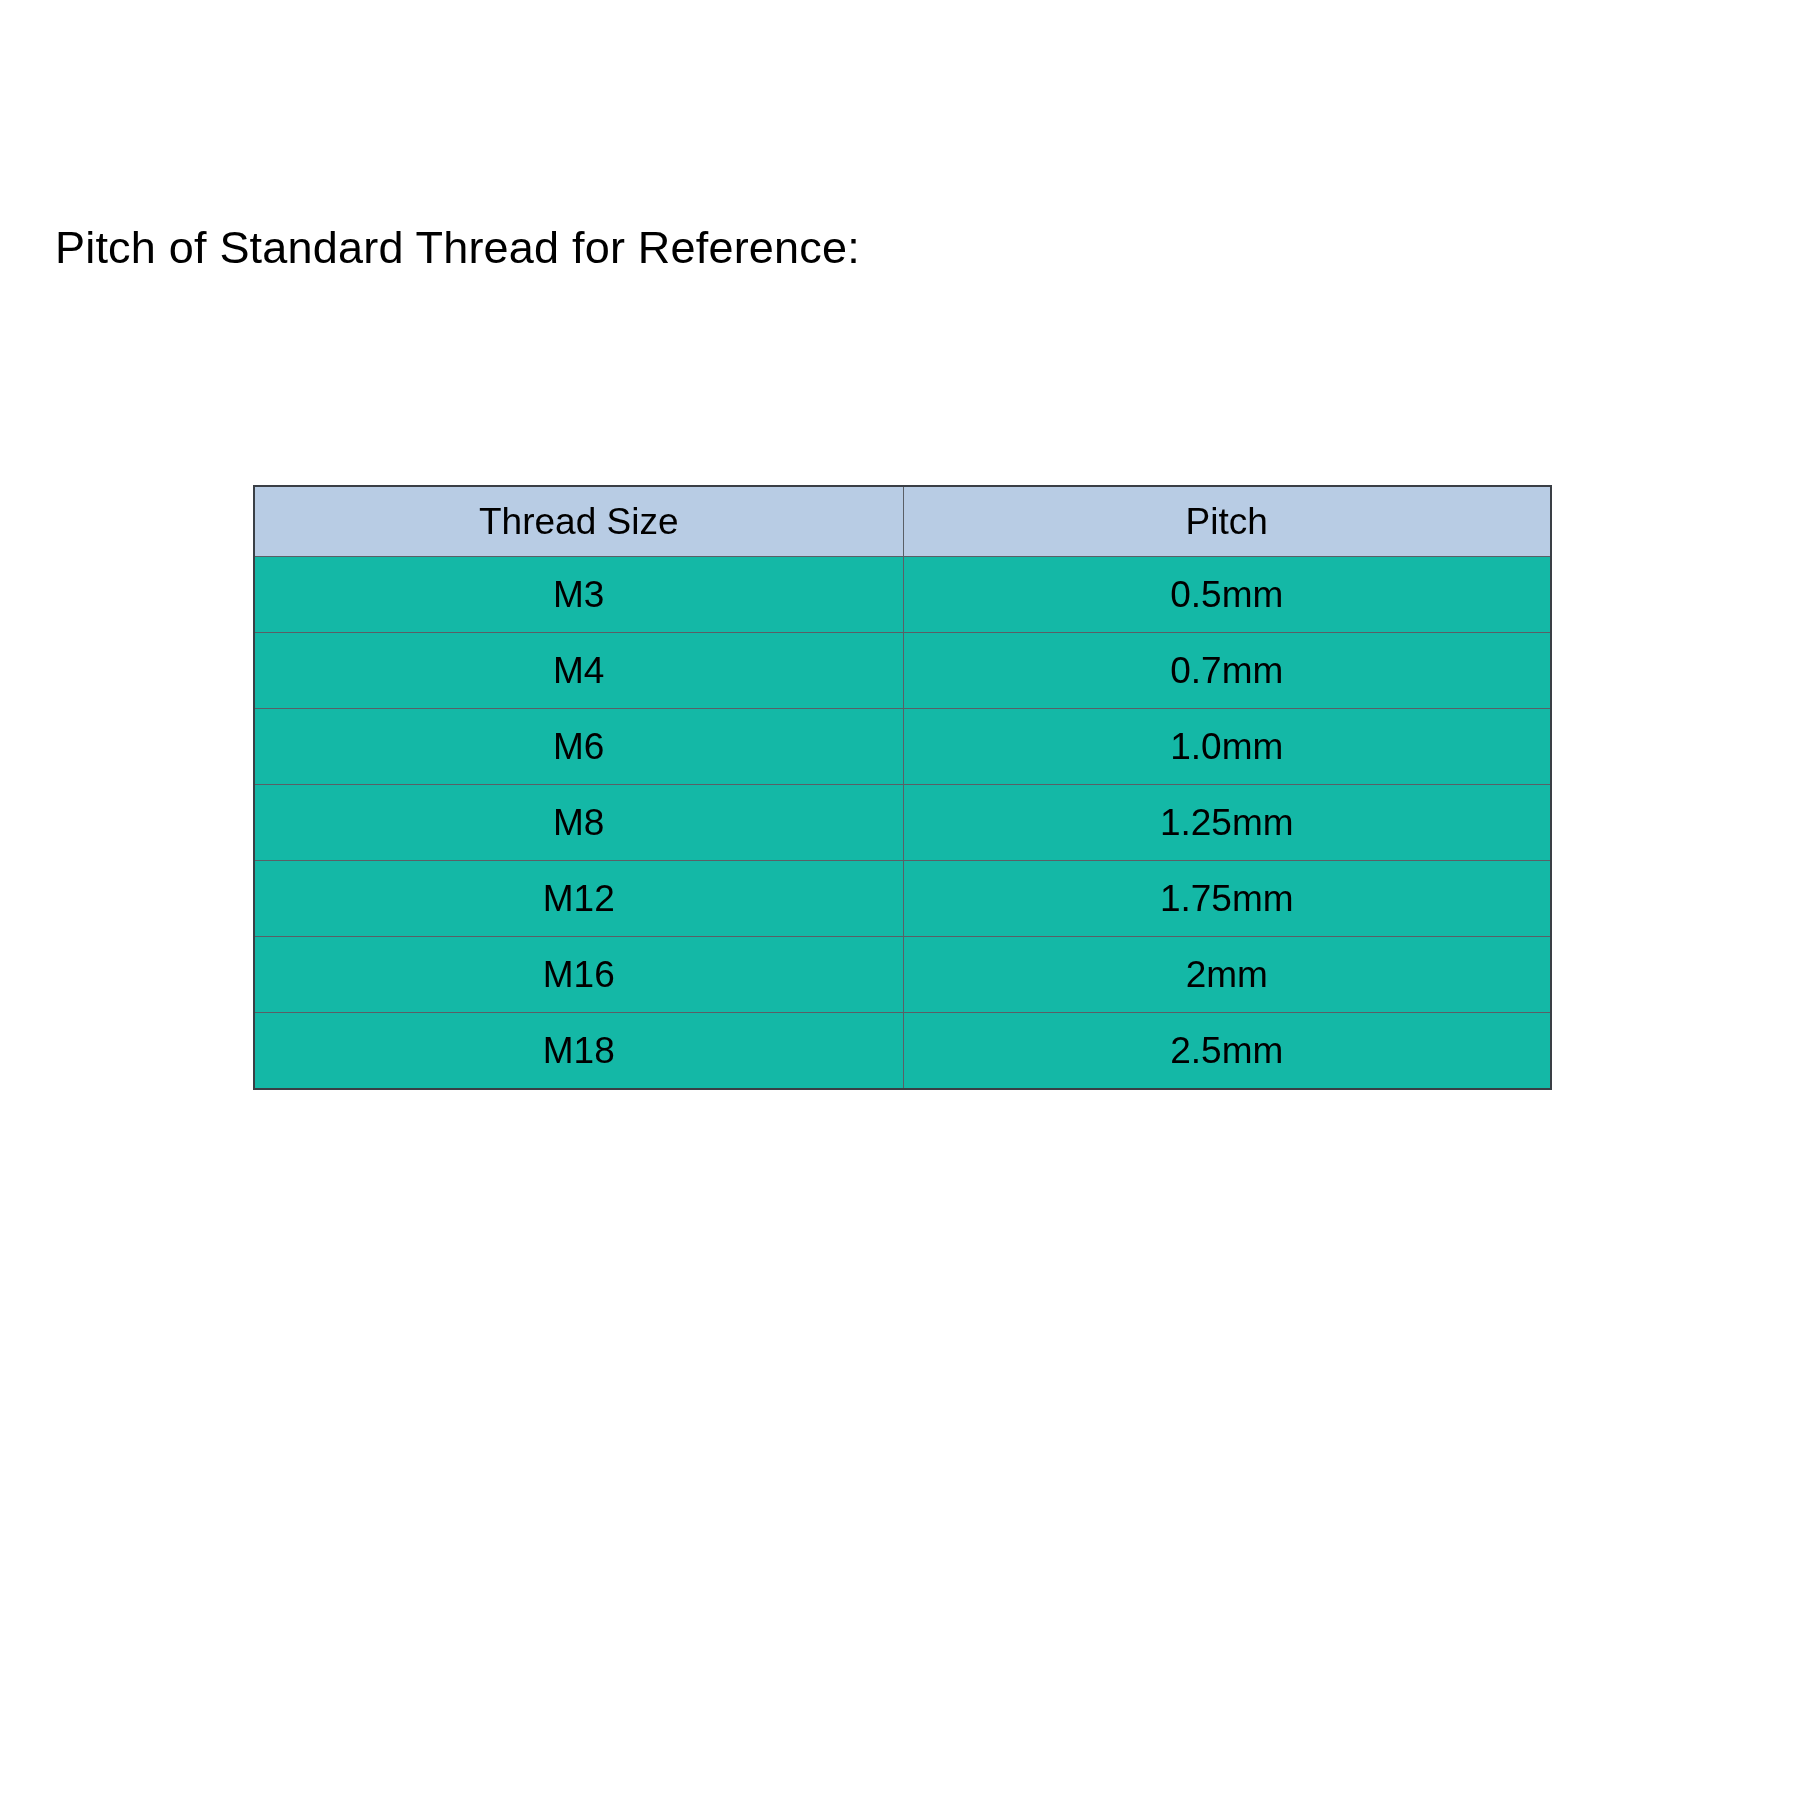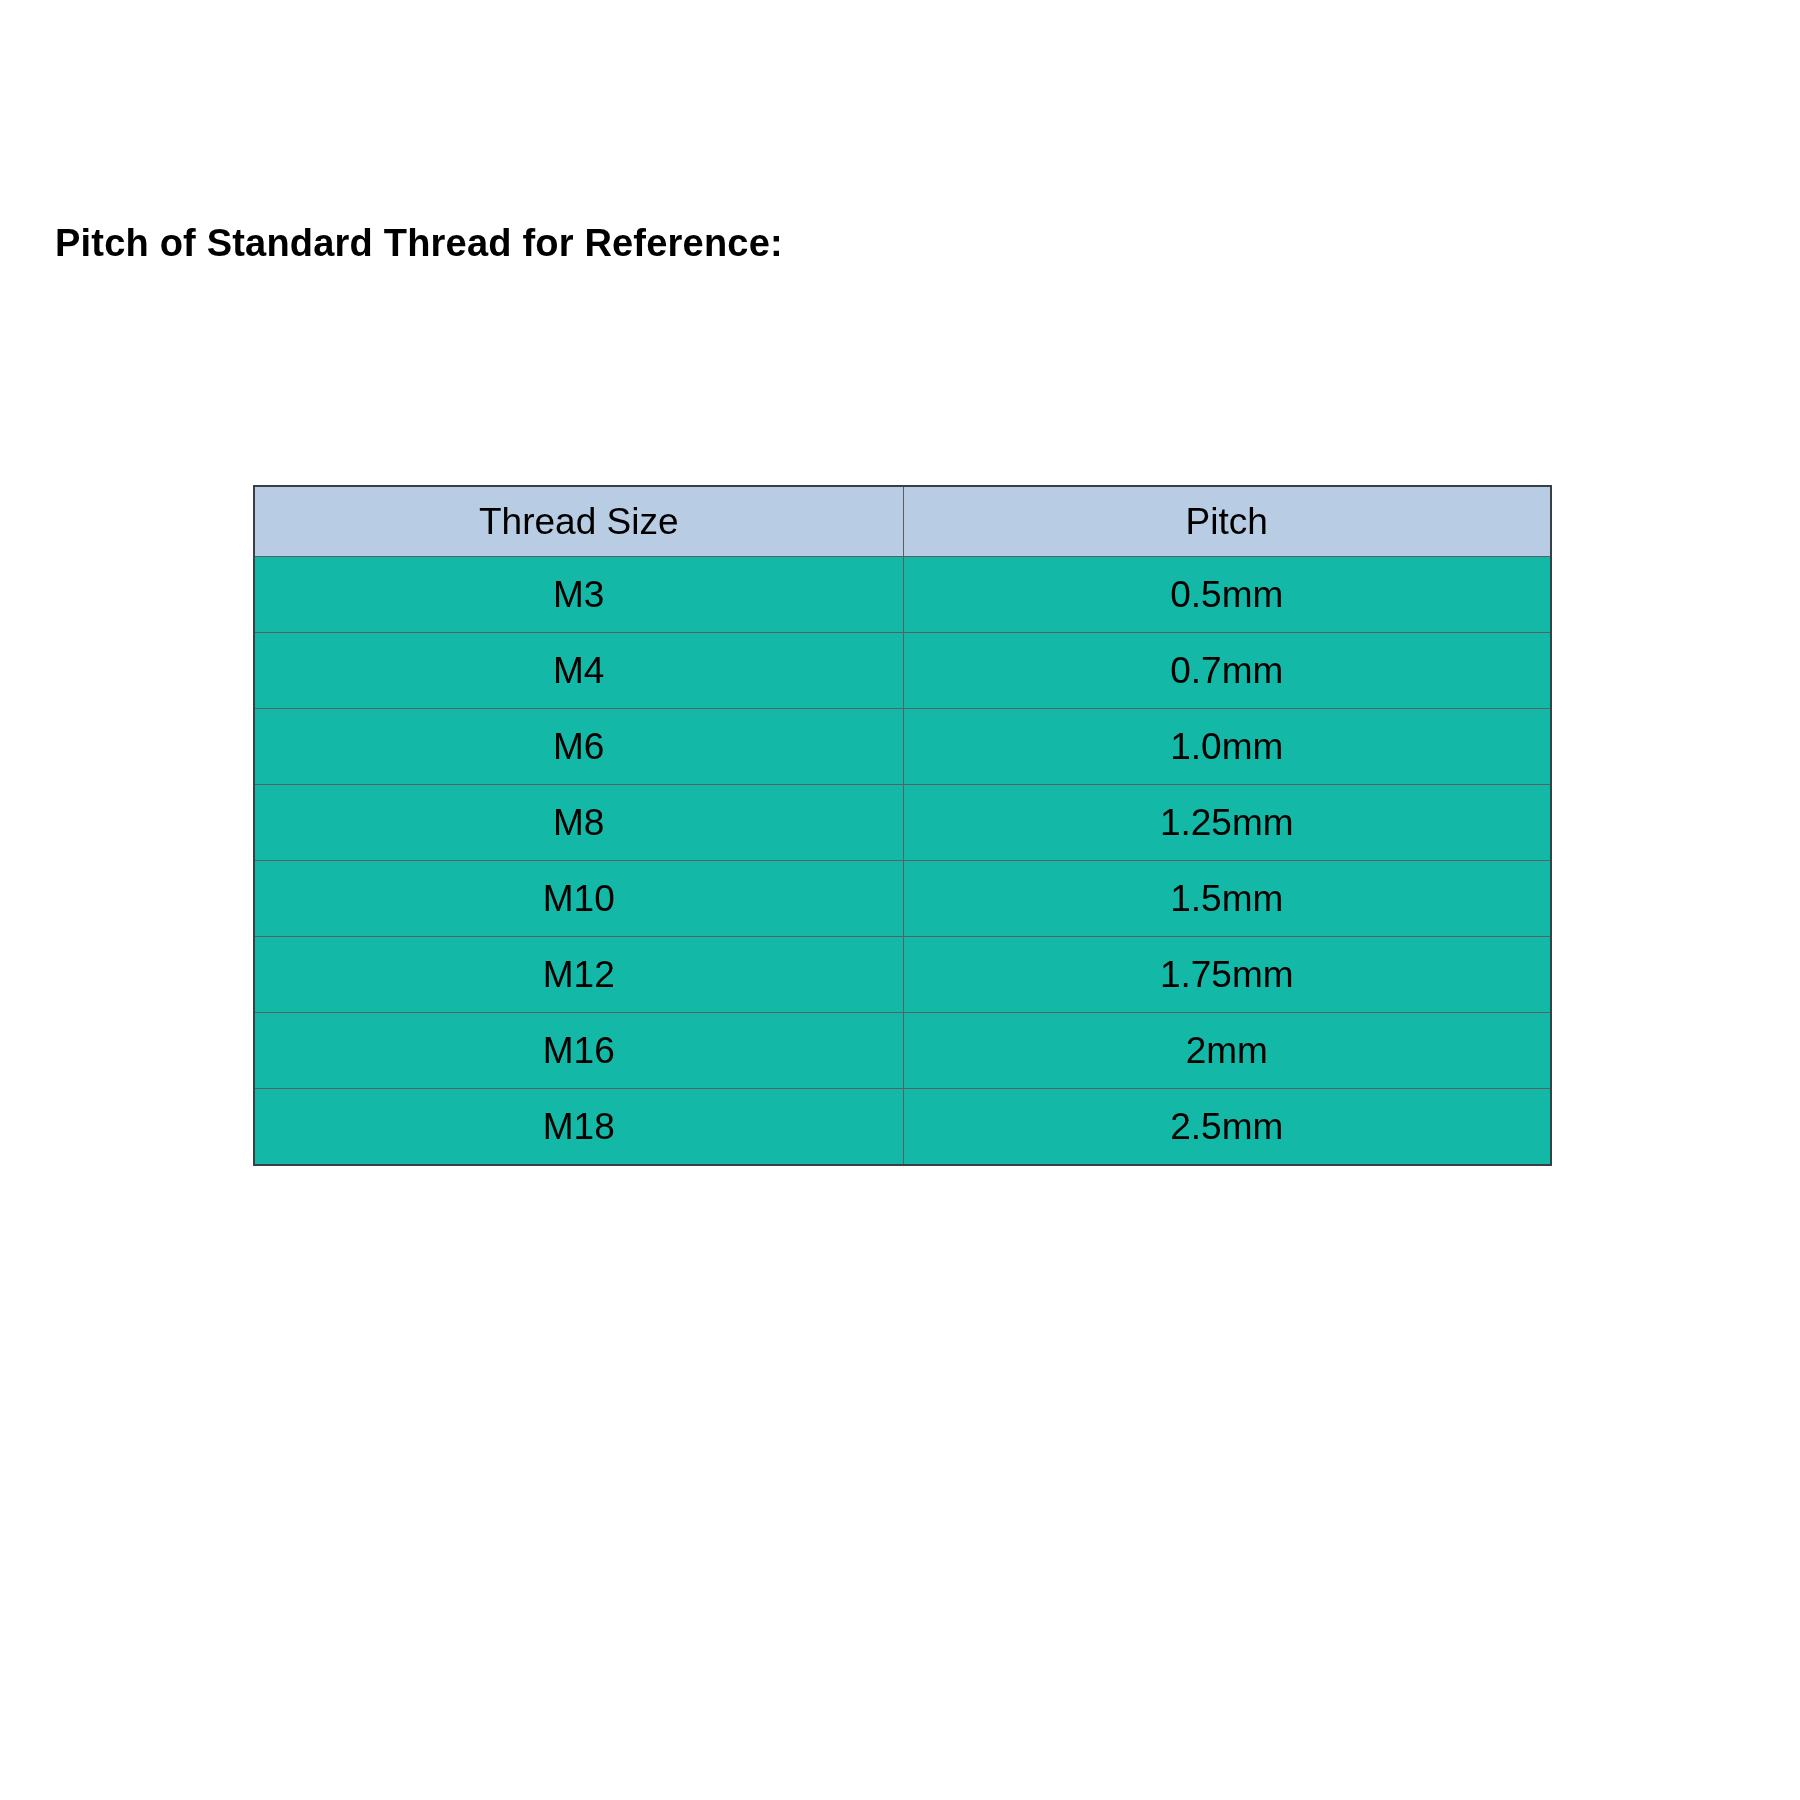--- a/index.html
+++ b/index.html
@@ -20,22 +20,22 @@
     position: relative;
     width: 1800px;
     height: 1800px;
     background: #ffffff;
   }
 
   #page-title {
     position: absolute;
     left: 55px;
     top: 222px;
-    font-size: 38px;
-    font-weight: 700;
+    font-size: 45px;
+    font-weight: 400;
     letter-spacing: 0.2px;
     color: #000000;
     white-space: nowrap;
     line-height: 1.15;
   }
 
   #thread-pitch-table-wrap {
     position: absolute;
     left: 253px;
     top: 485px;
@@ -105,24 +105,20 @@
         </tr>
         <tr>
           <td>M6</td>
           <td>1.0mm</td>
         </tr>
         <tr>
           <td>M8</td>
           <td>1.25mm</td>
         </tr>
         <tr>
-          <td>M10</td>
-          <td>1.5mm</td>
-        </tr>
-        <tr>
           <td>M12</td>
           <td>1.75mm</td>
         </tr>
         <tr>
           <td>M16</td>
           <td>2mm</td>
         </tr>
         <tr>
           <td>M18</td>
           <td>2.5mm</td>

